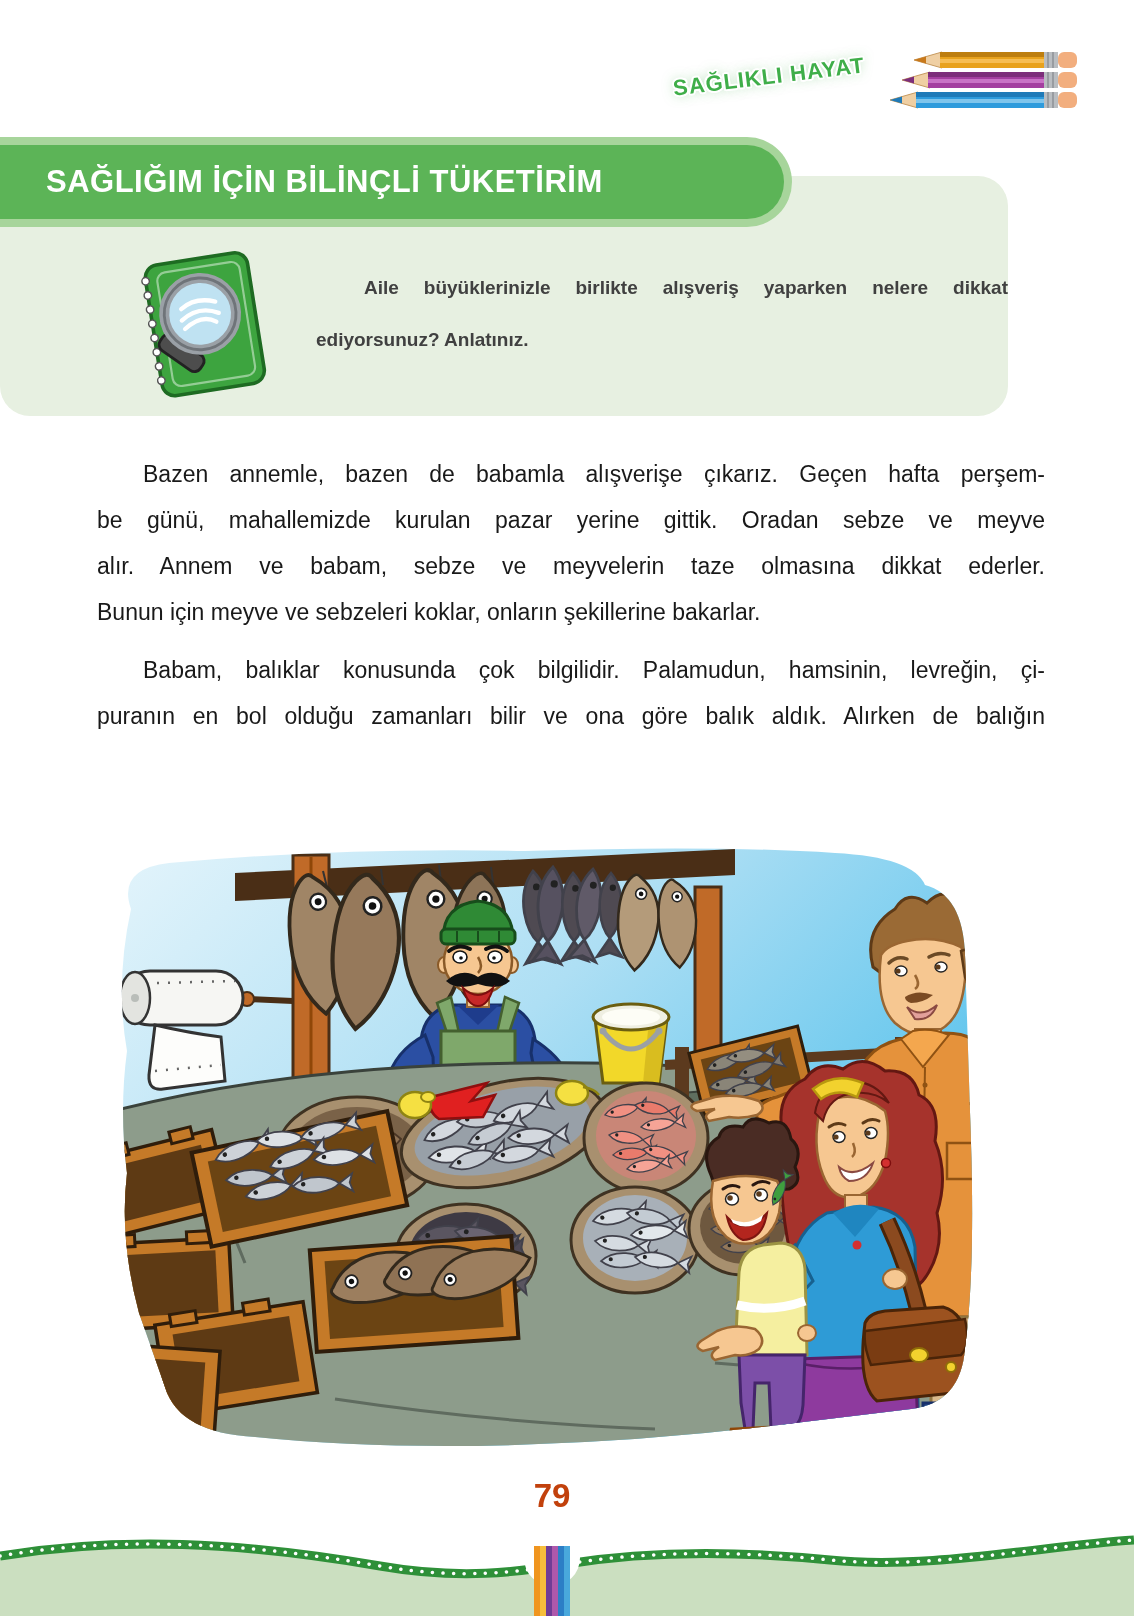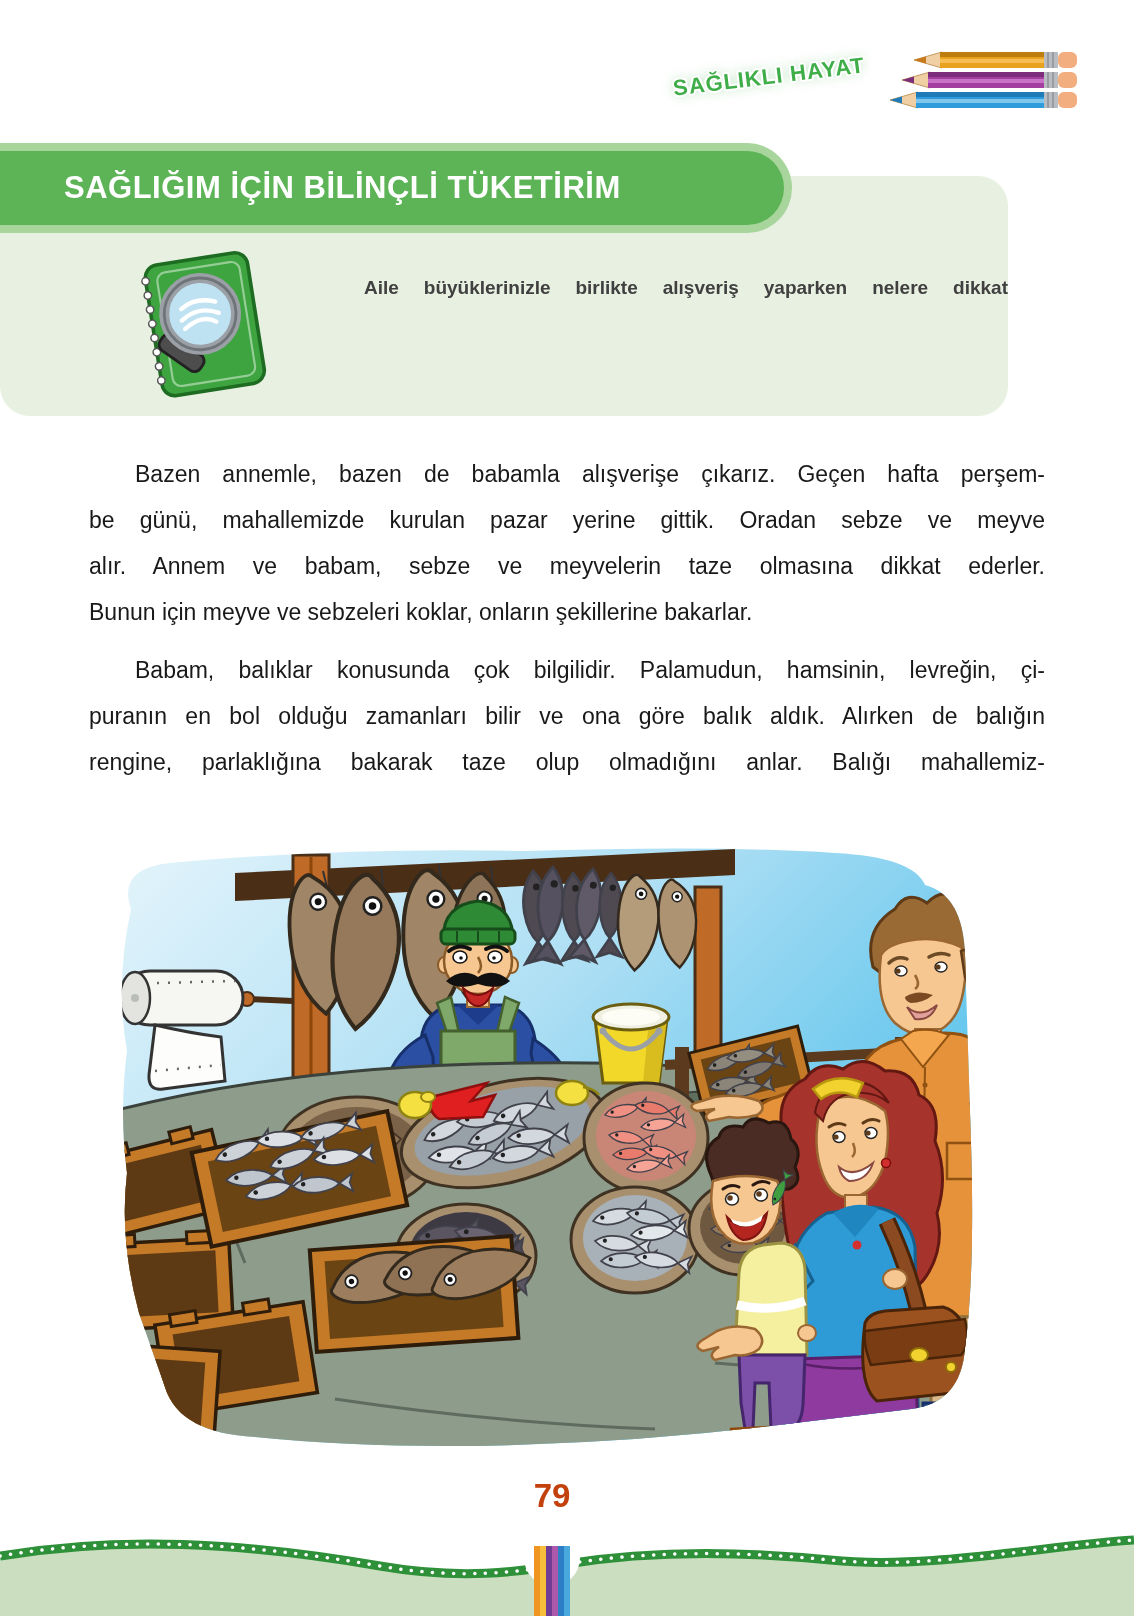--- a/index.html
+++ b/index.html
@@ -10,34 +10,34 @@
   .badge{position:absolute;top:64px;left:664px;width:210px;transform:rotate(-7deg);
          font-weight:bold;font-size:22px;letter-spacing:1px;color:#3fae49;text-align:center;
          text-shadow:-2px 0 0 #fff,2px 0 0 #fff,0 -2px 0 #fff,0 2px 0 #fff,
          -1.5px -1.5px 0 #fff,1.5px 1.5px 0 #fff,-1.5px 1.5px 0 #fff,1.5px -1.5px 0 #fff,
          0 0 12px rgba(63,174,73,.55);}
   .pencils{position:absolute;top:50px;left:876px;width:205px;height:64px;}
 
   
   .topic-box{position:absolute;left:0;top:176px;width:1008px;height:240px;
              background:#e7f0e1;border-radius:0 30px 30px 30px;}
-  .banner{position:absolute;left:0;top:143px;width:792px;height:90px;box-sizing:border-box;
+  .banner{position:absolute;left:0;top:137px;width:792px;height:90px;box-sizing:border-box;
           background:#5cb457;border:8px solid #a7d59b;border-left:none;
-          border-radius:0 46px 46px 0;display:flex;align-items:center;padding-left:64px;}
+          border-radius:0 46px 46px 0;display:flex;align-items:center;padding-left:46px;}
   .banner-title{color:#fff;font-size:31px;font-weight:bold;letter-spacing:.5px;white-space:nowrap;}
 
   .prompt-icon{position:absolute;left:104px;top:248px;width:185px;height:158px;transform:rotate(-3deg);}
   .prompt-text{position:absolute;left:316px;top:262px;width:692px;font-size:19px;font-weight:bold;
                color:#404040;line-height:52px;}
   .prompt-l1{text-align:justify;text-align-last:justify;text-indent:48px;}
   .prompt-l2{text-align:left;}
 
   
   .article{position:absolute;left:89px;top:451px;width:956px;font-size:23px;line-height:46px;color:#191919;}
-  .pline{text-align:justify;text-align-last:justify;}
+  .pline{text-align:justify;text-align-last:justify;margin-left:8px;}
   .pline.last{text-align-last:left;}
   .p1-first{text-indent:46px;}
   .pgap{height:12px;}
 
   
   .illus{position:absolute;left:95px;top:843px;width:890px;height:610px;}
 
   
   .page-num{position:absolute;left:517px;top:1477px;width:70px;text-align:center;
             font-size:33px;font-weight:bold;color:#c2410c;}
@@ -110,31 +110,31 @@
     <g>
       <rect x="32" y="66" width="34" height="13" rx="5" transform="rotate(38 49 72)" fill="#4D4D4D" stroke="#222" stroke-width="2"></rect>
       <circle cx="63" cy="46" r="25" fill="#BFE2F2" stroke="#9AA0A6" stroke-width="7"></circle>
       <circle cx="63" cy="46" r="25" fill="none" stroke="#6F7479" stroke-width="2"></circle>
       <path d="M50,42 Q60,34 74,38 M50,50 Q62,40 76,46 M52,56 Q64,46 74,52" stroke="#fff" stroke-width="3" fill="none" stroke-linecap="round"></path>
     </g>
   </svg>
 
   <div class="prompt-text">
     <div class="prompt-l1">Aile büyüklerinizle birlikte alışveriş yaparken nelere dikkat</div>
+    <div class="prompt-l2">ediyorsunuz? Anlatınız.</div>
   </div>
 
   <div class="article">
     <div class="pline p1-first">Bazen annemle, bazen de babamla alışverişe çıkarız. Geçen hafta perşem-</div>
     <div class="pline">be günü, mahallemizde kurulan pazar yerine gittik. Oradan sebze ve meyve</div>
     <div class="pline">alır. Annem ve babam, sebze ve meyvelerin taze olmasına dikkat ederler.</div>
     <div class="pline last">Bunun için meyve ve sebzeleri koklar, onların şekillerine bakarlar.</div>
     <div class="pgap"></div>
     <div class="pline p1-first">Babam, balıklar konusunda çok bilgilidir. Palamudun, hamsinin, levreğin, çi-</div>
     <div class="pline">puranın en bol olduğu zamanları bilir ve ona göre balık aldık. Alırken de balığın</div>
-    <div class="pline">rengine, parlaklığına bakarak taze olup olmadığını anlar. Balığı mahallemiz-</div>
   </div>
 
   <svg class="illus" viewBox="0 0 890 610">
     <defs>
       <linearGradient id="sky" x1="0" y1="0" x2="1" y2="0.7">
         <stop offset="0" stop-color="#E3F4FB"></stop>
         <stop offset="0.45" stop-color="#AEDFF4"></stop>
         <stop offset="1" stop-color="#43BBEA"></stop>
       </linearGradient>
       <clipPath id="blob">

